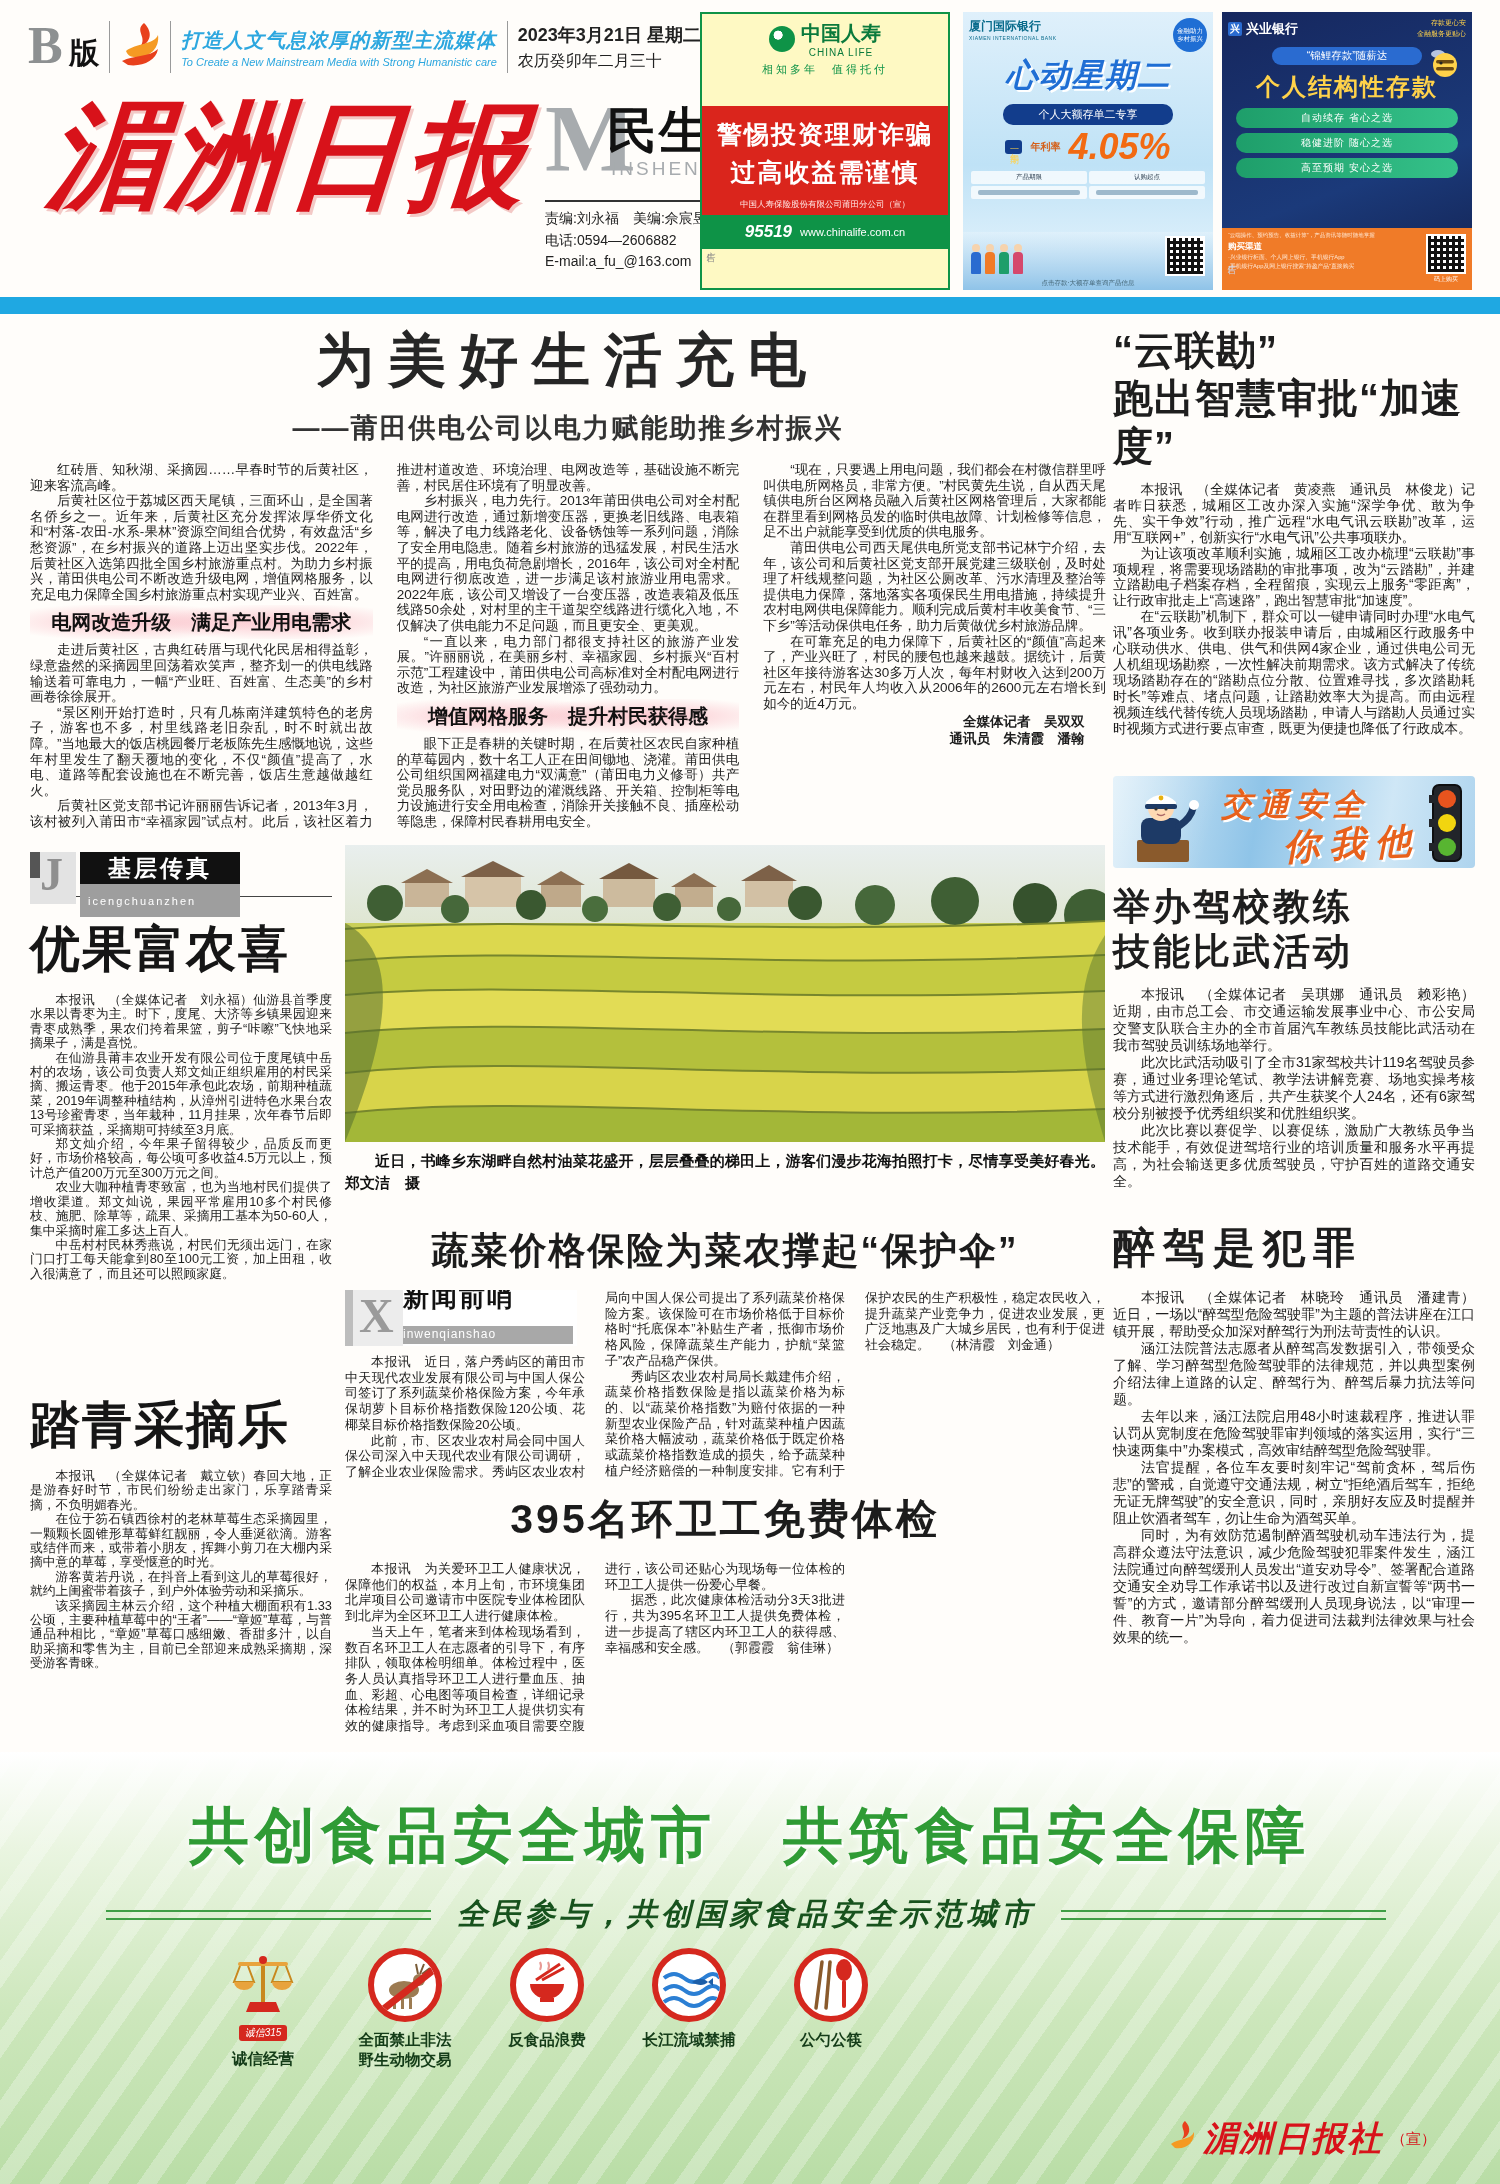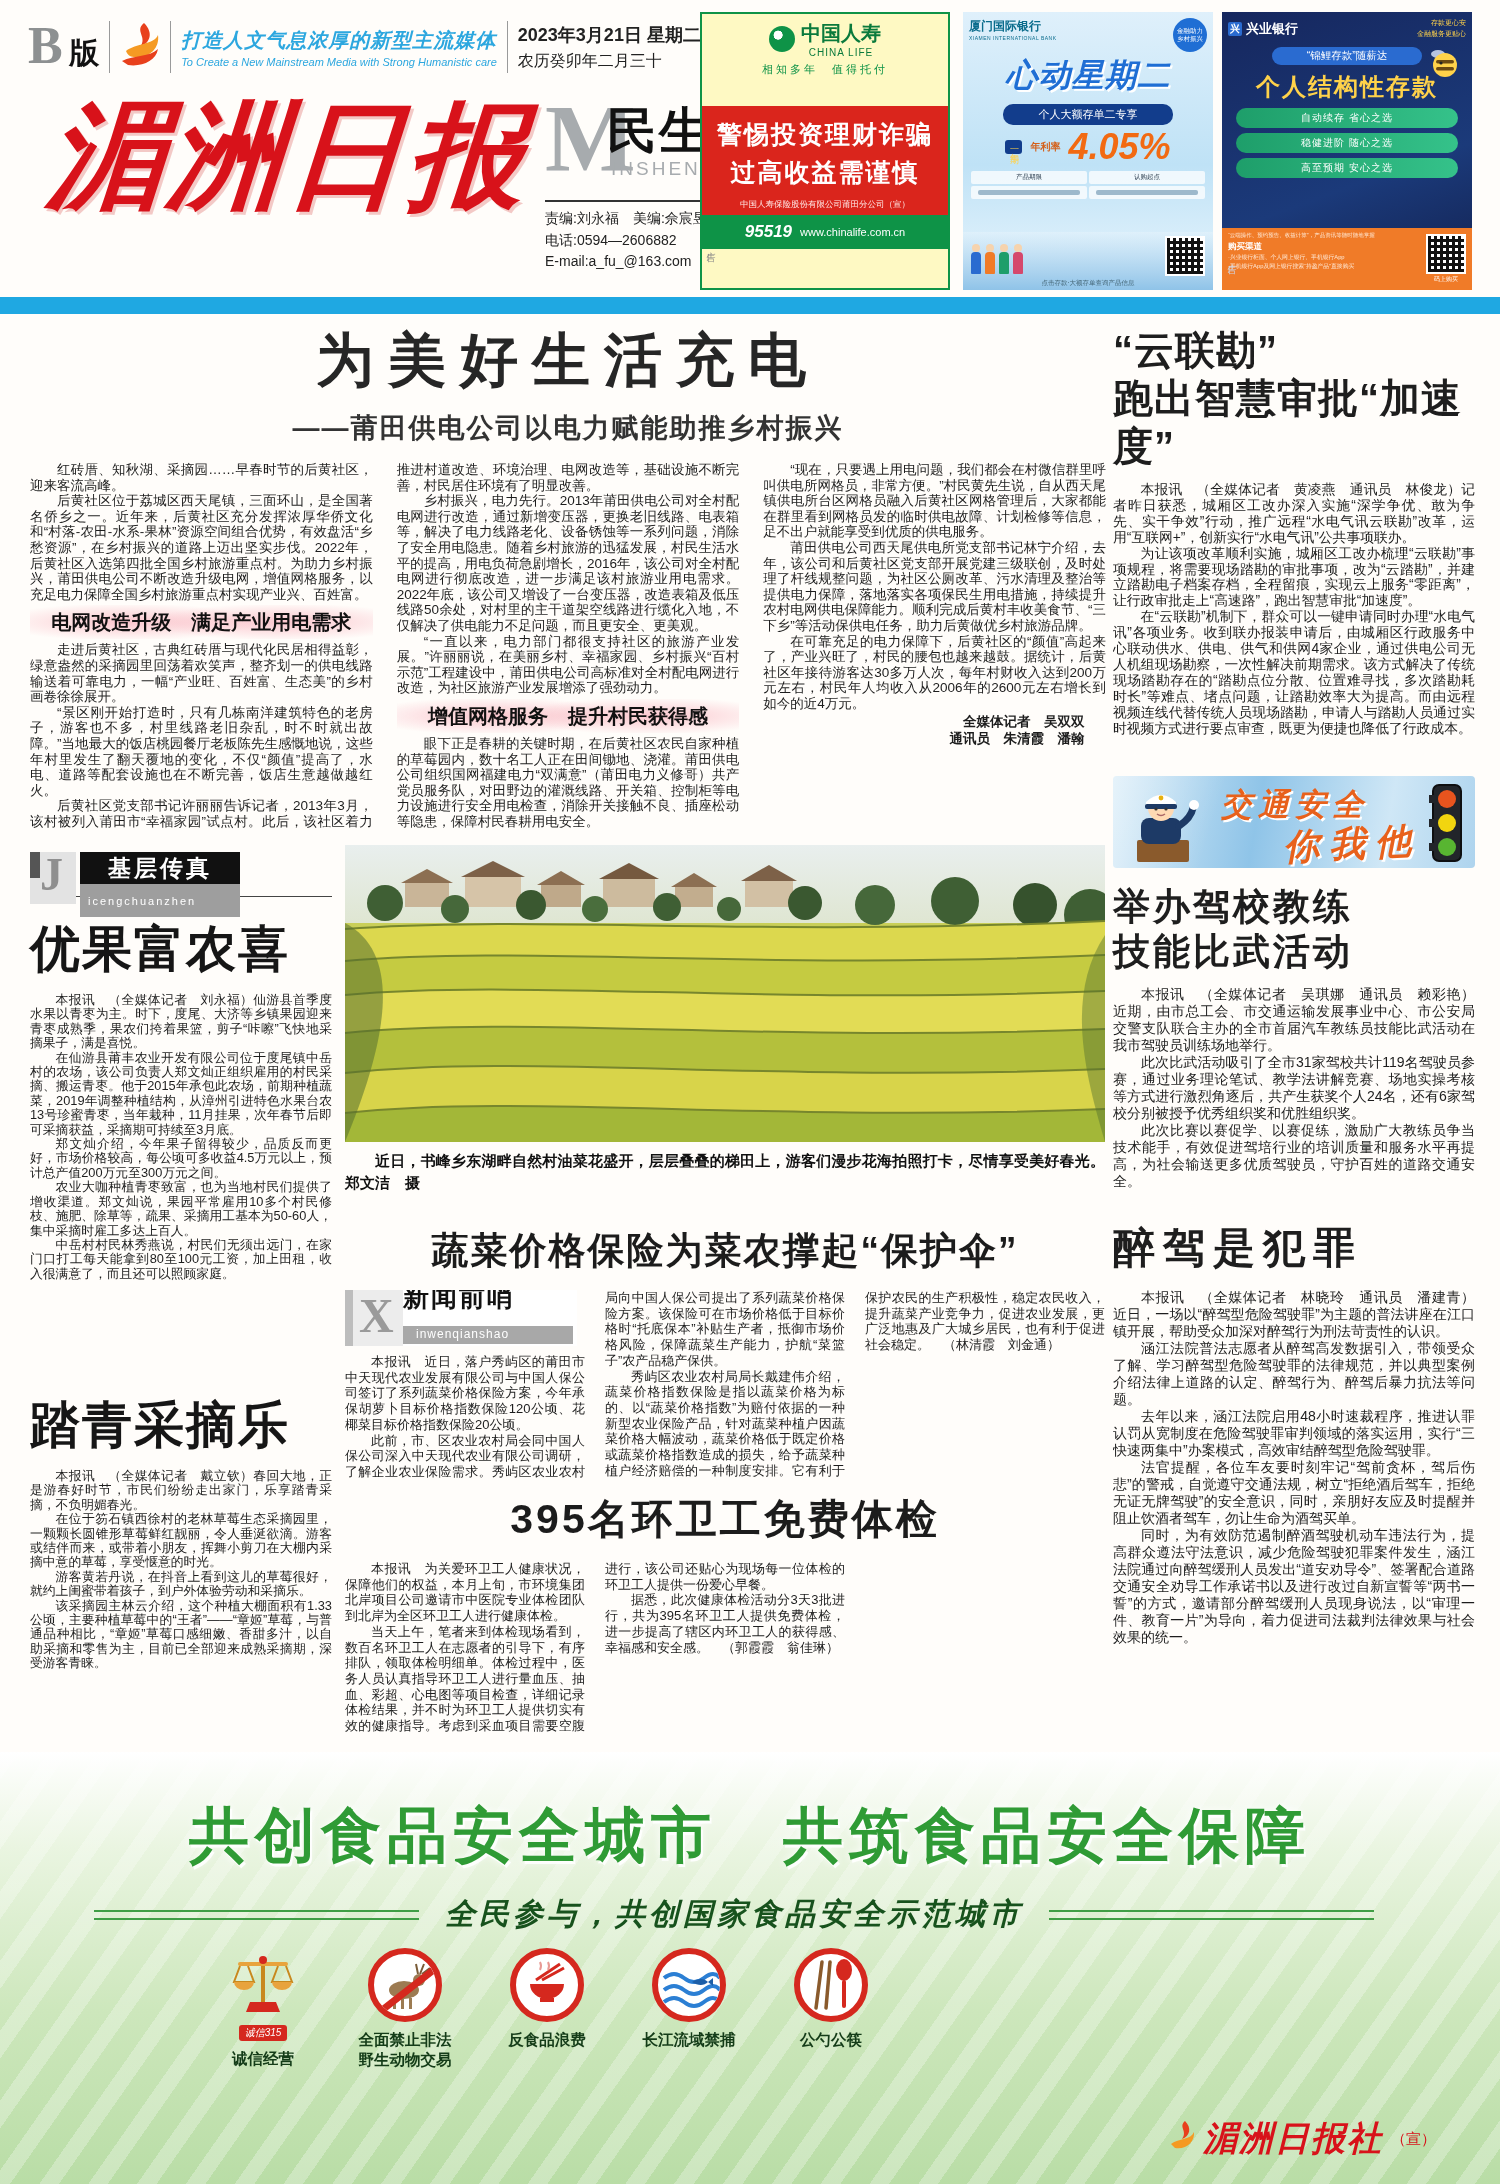--- a/index.html
+++ b/index.html
@@ -131,33 +131,33 @@
   
   .shucai{position:absolute;left:345px;top:1226px;width:760px;}
   .sc-title{text-align:center;font-size:37px;font-weight:900;letter-spacing:2px;color:#1c1c1c;}
   .sc-body{margin-top:14px;height:202px;column-count:3;column-gap:20px;column-fill:auto;
     font-size:13px;line-height:15.7px;overflow:hidden;color:#1d1d1d;}
   .xw-label{width:232px;height:56px;position:relative;margin-bottom:8px;break-inside:avoid;background:#fff;}
   .xw-x-box{position:absolute;left:0;top:0;width:50px;height:56px;background:#ececec;border-left:8px solid #bdbdbd;}
   .xw-x{position:absolute;left:14px;top:2px;font-family:"Liberation Serif",serif;font-size:48px;color:#9a9a9a;font-weight:bold;line-height:1;}
   .xw-cn{position:absolute;left:58px;top:0;font-size:26px;font-weight:900;color:#111;letter-spacing:2px;}
   .xw-en{position:absolute;left:58px;top:36px;width:170px;height:18px;background:#a8a8a8;color:#fff;
-    font-size:12px;letter-spacing:1px;display:flex;align-items:center;padding-left:13px;box-sizing:border-box;}
+    font-size:12px;letter-spacing:1px;display:flex;align-items:center;padding-left:0;box-sizing:border-box;}
   .tijian{position:absolute;left:345px;top:1492px;width:760px;}
   .tj-title{text-align:center;font-size:41px;font-weight:900;letter-spacing:3px;color:#1c1c1c;}
   .tj-body{margin-top:14px;height:192px;column-count:3;column-gap:20px;column-fill:auto;
     font-size:13px;line-height:15.7px;overflow:hidden;color:#1d1d1d;}
   
   .gbanner{position:absolute;left:0;top:1752px;width:1500px;height:432px;
     background:linear-gradient(180deg,#ffffff 0%,#eaf5e1 22%,#cde7bc 60%,#b9dda6 100%);}
   .gbanner::before{content:"";position:absolute;inset:0;
     background:repeating-linear-gradient(125deg,rgba(255,255,255,.28) 0 16px,rgba(255,255,255,0) 16px 40px);}
   .gb-title{position:absolute;left:0;top:44px;width:100%;text-align:center;font-size:60px;font-weight:900;
     color:#2f9b35;letter-spacing:6px;text-shadow:0 0 8px #fff,2px 3px 0 rgba(255,255,255,.9);}
-  .gb-slogan-row{position:absolute;left:94px;top:142px;width:1280px;display:flex;align-items:center;gap:26px;}
+  .gb-slogan-row{position:absolute;left:106px;top:142px;width:1280px;display:flex;align-items:center;gap:26px;}
   .gb-line{flex:1;height:6px;border-top:2px solid #3f9e45;border-bottom:2px solid #3f9e45;}
   .gb-slogan{font-size:30px;font-weight:900;color:#17521d;letter-spacing:4px;font-style:italic;}
   .gb-icons{position:absolute;left:215px;top:196px;display:flex;gap:46px;align-items:flex-start;}
   .gb-item{width:96px;text-align:center;}
   .gb-circle{width:74px;height:74px;margin:0 auto;border-radius:50%;background:#fff;border:6px solid #d5281e;
     position:relative;overflow:hidden;box-sizing:border-box;}
   .gb-nocircle{width:74px;height:74px;margin:0 auto;position:relative;}
   .gb-slash{position:absolute;left:-6px;top:30px;width:86px;height:7px;background:#d5281e;transform:rotate(-38deg);}
   .gb-label{margin-top:8px;font-size:15.5px;font-weight:bold;color:#143c18;line-height:1.3;}
   .gb-badge{display:inline-block;background:#d5281e;color:#fff;font-size:10px;border-radius:3px;padding:1px 6px;margin-top:2px;font-style:italic;}

